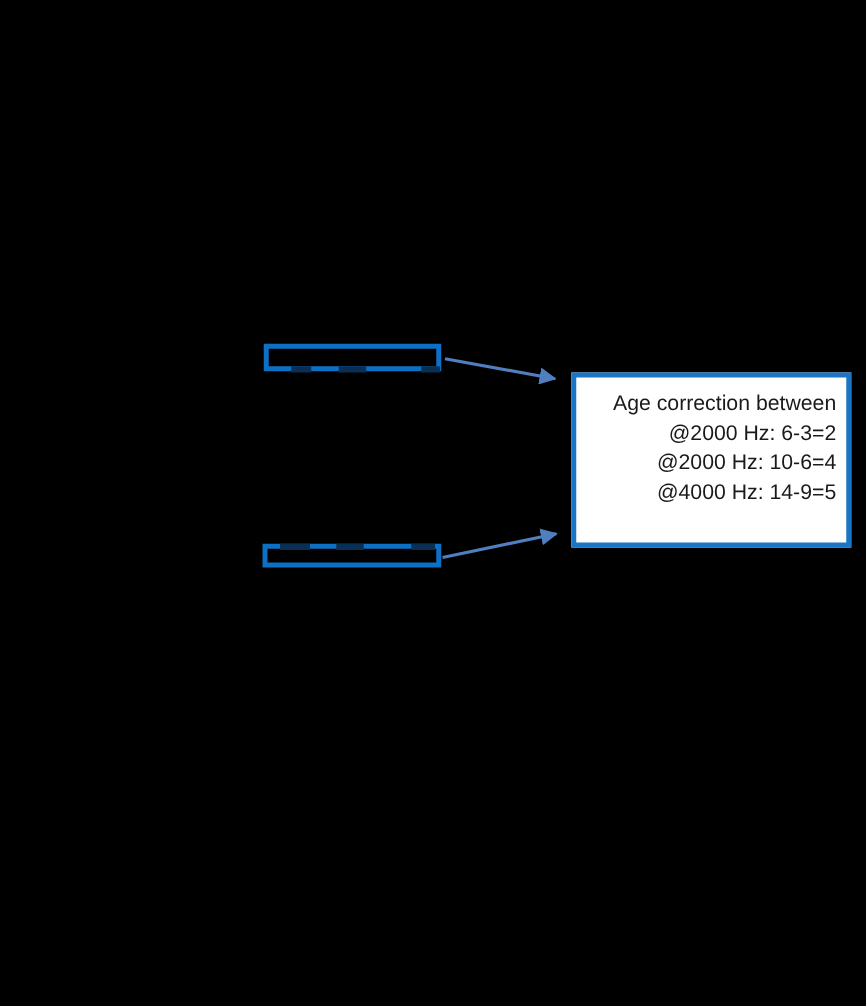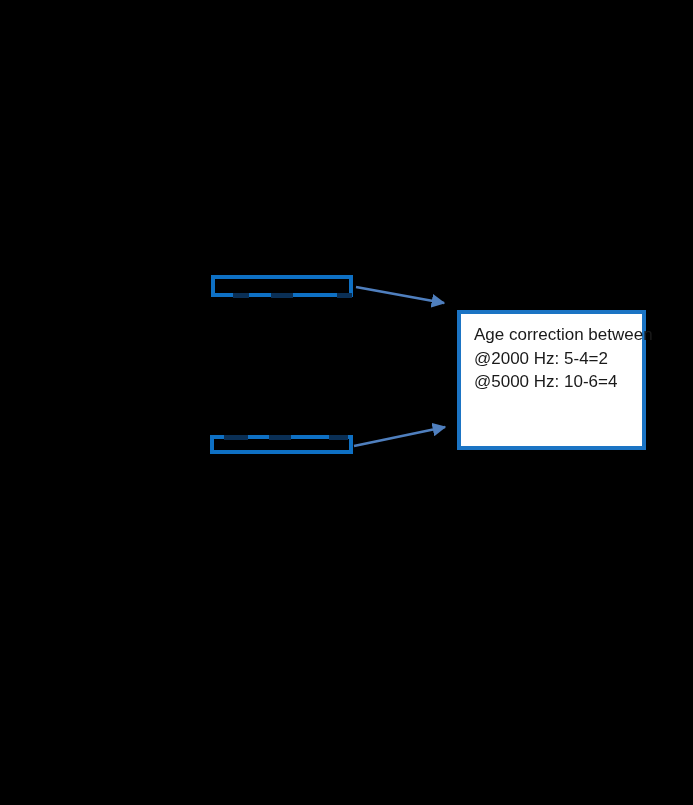--- a/index.html
+++ b/index.html
@@ -32,27 +32,28 @@
   .rect-top    { left: 211px; top: 275px; width: 142px; height: 22px; }
   .rect-bottom { left: 210px; top: 435px; width: 143px; height: 19px; }
   .remnant {
     position: absolute;
     background: #0a2f55;
     height: 5px;
   }
   .callout {
     position: absolute;
     left: 457px;
-    top: 310px;
-    width: 189px;
+    top: 298px;
+    width: 224px;
     height: 140px;
     box-sizing: border-box;
     background: var(--callout_bg);
     border: 4px solid var(--callout_border);
     padding: 9px 8px 0 13px;
+    text-align: right;
   }
   .callout-line {
     font-size: 17px;
     line-height: 23.6px;
     color: var(--callout_text);
     white-space: nowrap;
   }
   .arrow-layer {
     position: absolute;
     left: 0;
@@ -82,17 +83,18 @@
       <marker id="ah" viewBox="0 0 10 10" refX="9" refY="5" markerWidth="5.5" markerHeight="5.5" orient="auto-start-reverse">
         <path d="M 0 0 L 10 5 L 0 10 z" fill="#4f7fbe"></path>
       </marker>
     </defs>
     <line x1="356" y1="287" x2="444" y2="303" stroke="#4f7fbe" stroke-width="2.5" marker-end="url(#ah)"></line>
     <line x1="354" y1="446" x2="445" y2="427" stroke="#4f7fbe" stroke-width="2.5" marker-end="url(#ah)"></line>
   </svg>
 
   <div class="callout">
     <div class="callout-line">Age correction between</div>
-    <div class="callout-line">@2000 Hz: 5-4=2</div>
-    <div class="callout-line">@5000 Hz: 10-6=4</div>
+    <div class="callout-line">@2000 Hz: 6-3=2</div>
+    <div class="callout-line">@2000 Hz: 10-6=4</div>
+    <div class="callout-line">@4000 Hz: 14-9=5</div>
   </div>
 
 </div>
 
 </body></html>

